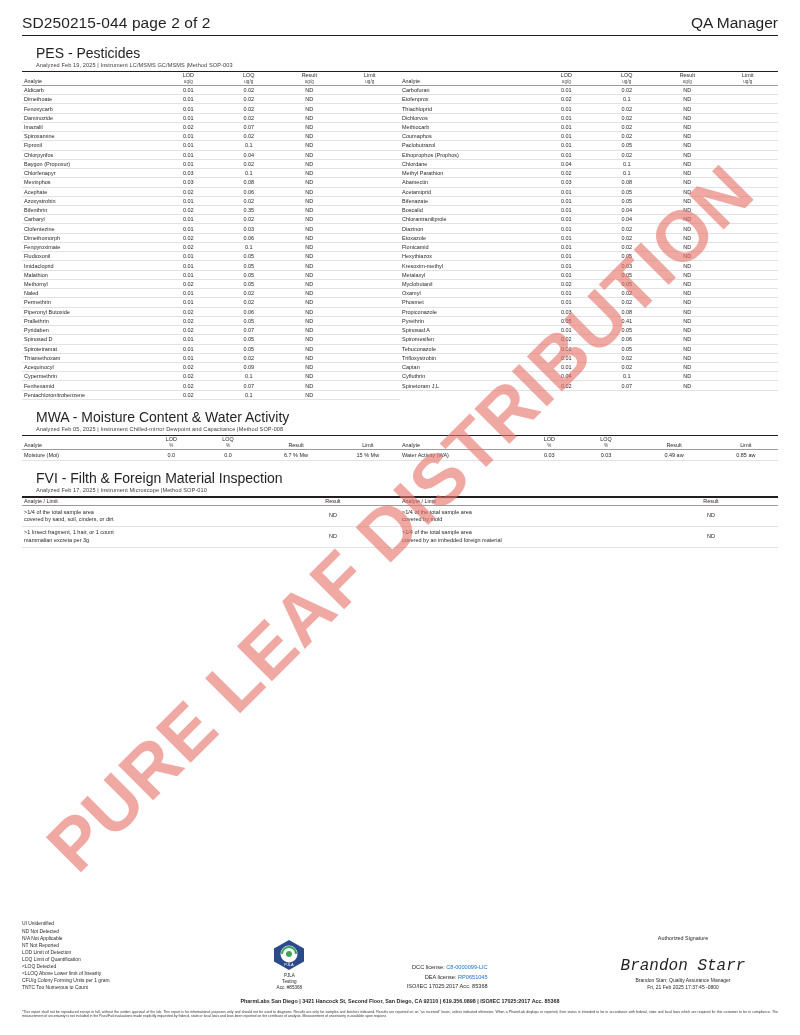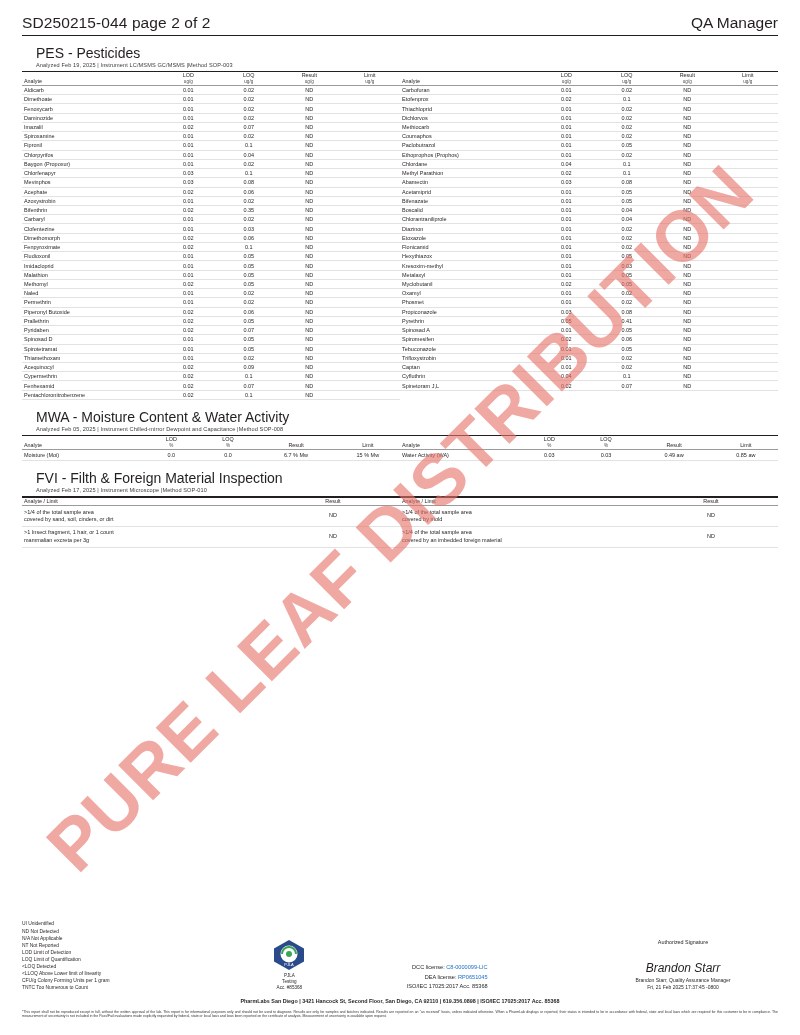--- a/index.html
+++ b/index.html
@@ -163,23 +163,23 @@
   }
   .licenses .lbl { color: #231f20; }
   .licenses .val { color: #1a6fc4; }
   .sig-block {
     text-align: center;
     font-size: 5.4px;
     width: 190px;
   }
   .sig-title { margin-bottom: 16px; }
   .sig-name {
-    font-family: Liberation Sans, sans-serif;
+    font-family: Liberation Mono, monospace;
     font-style: italic;
-    font-size: 12px;
+    font-size: 16px;
     color: #231f20;
     margin-bottom: 2px;
   }
   .sig-meta { font-size: 5px; line-height: 1.5; }
   .brand {
     margin-top: 8px;
   }
   .brand-name {
     font-size: 20px;
     letter-spacing: -.3px;

